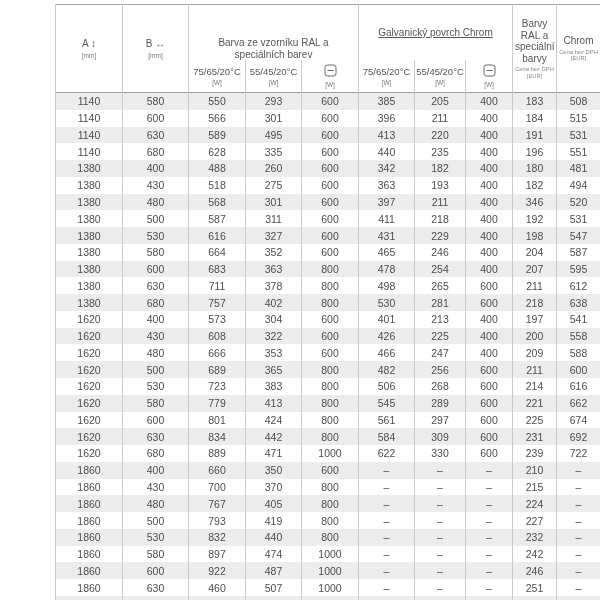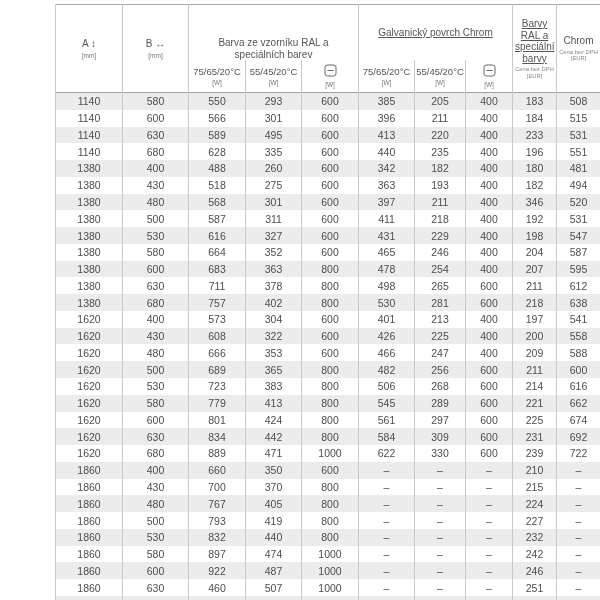--- a/index.html
+++ b/index.html
@@ -132,21 +132,21 @@
             <div><span>B</span> <span class="arrow">↔</span></div>
             <div class="unit">[mm]</div>
           </th>
           <th colspan="3">
             <div style="padding:0 14px;margin-top:32px;">Barva ze vzorníku RAL a speciálních barev</div>
           </th>
           <th colspan="3">
             <div style="padding:0 10px;text-decoration:underline;">Galvanický povrch Chrom</div>
           </th>
           <th rowspan="2" class="price-head">
-            <div style="padding:0 2px;text-decoration:underline;">Barvy RAL a speciální barvy</div>
+            <div style="padding:0 2px;">Barvy RAL a speciální barvy</div>
             <div class="note">Cena bez DPH [EUR]</div>
           </th>
           <th rowspan="2" class="price-head">
             <div>Chrom</div>
             <div class="note">Cena bez DPH [EUR]</div>
           </th>
         </tr>
         <tr class="sub-row">
           <th>
             <div>75/65/20°C</div>
@@ -211,21 +211,21 @@
   </tr>
           <tr class="stripe">
     <td>1140</td>
     <td>630</td>
     <td>589</td>
     <td>495</td>
     <td>600</td>
     <td>413</td>
     <td>220</td>
     <td>400</td>
-    <td>233</td>
+    <td>191</td>
     <td>531</td>
   </tr>
           <tr>
     <td>1140</td>
     <td>680</td>
     <td>628</td>
     <td>335</td>
     <td>600</td>
     <td>440</td>
     <td>235</td>

